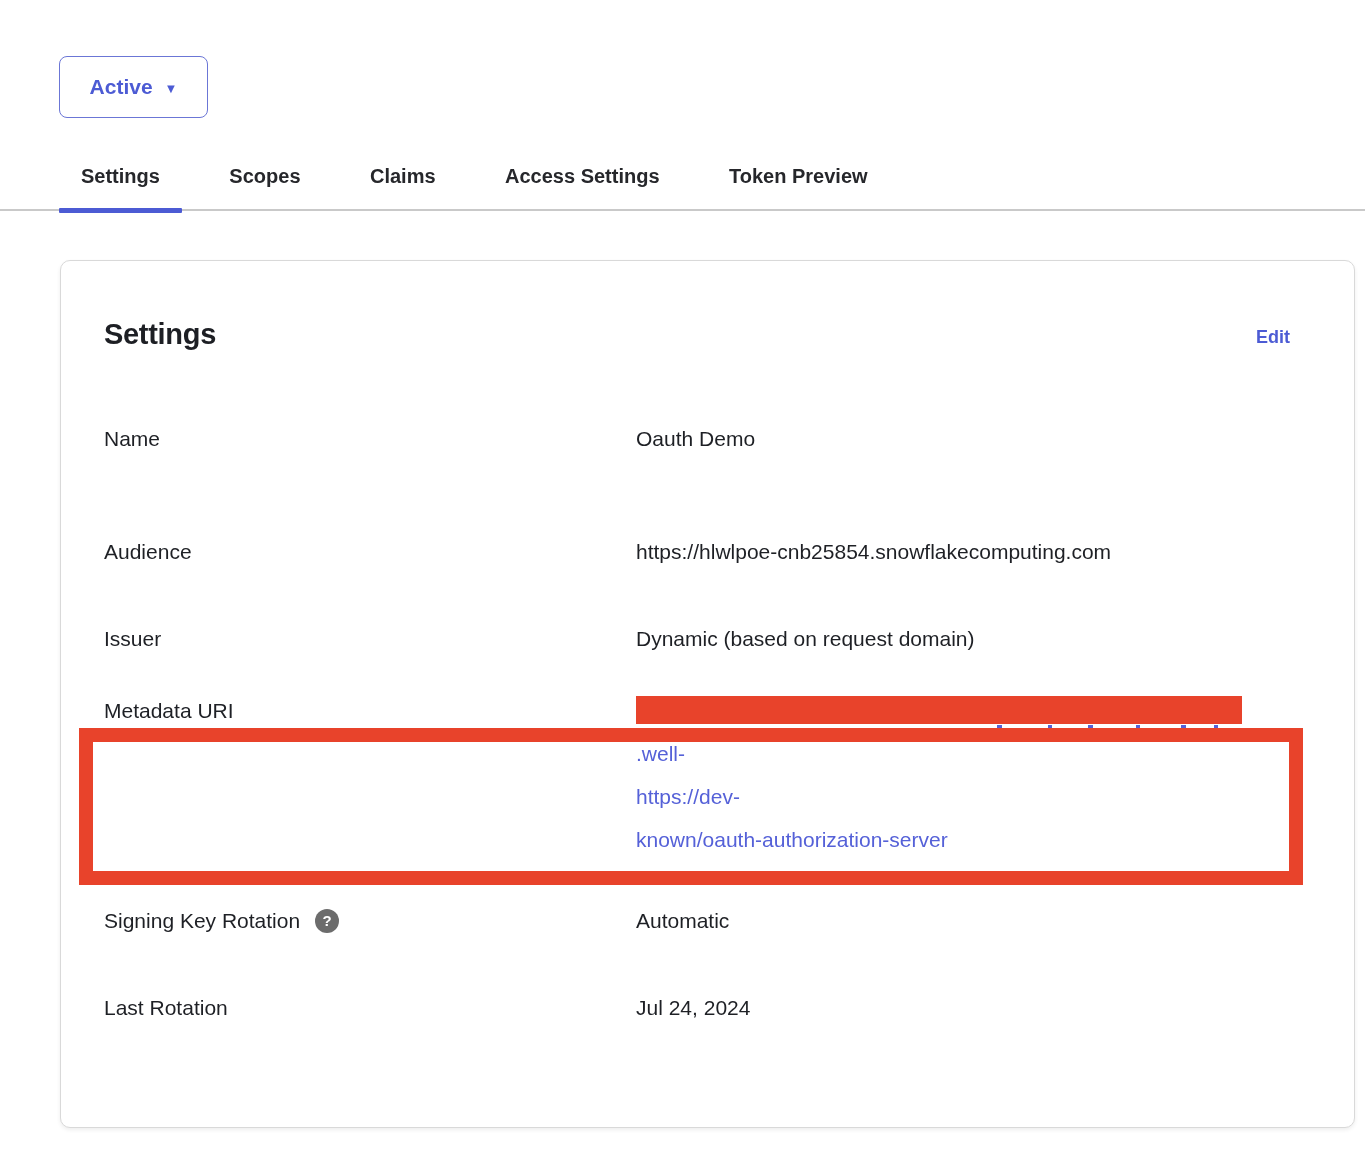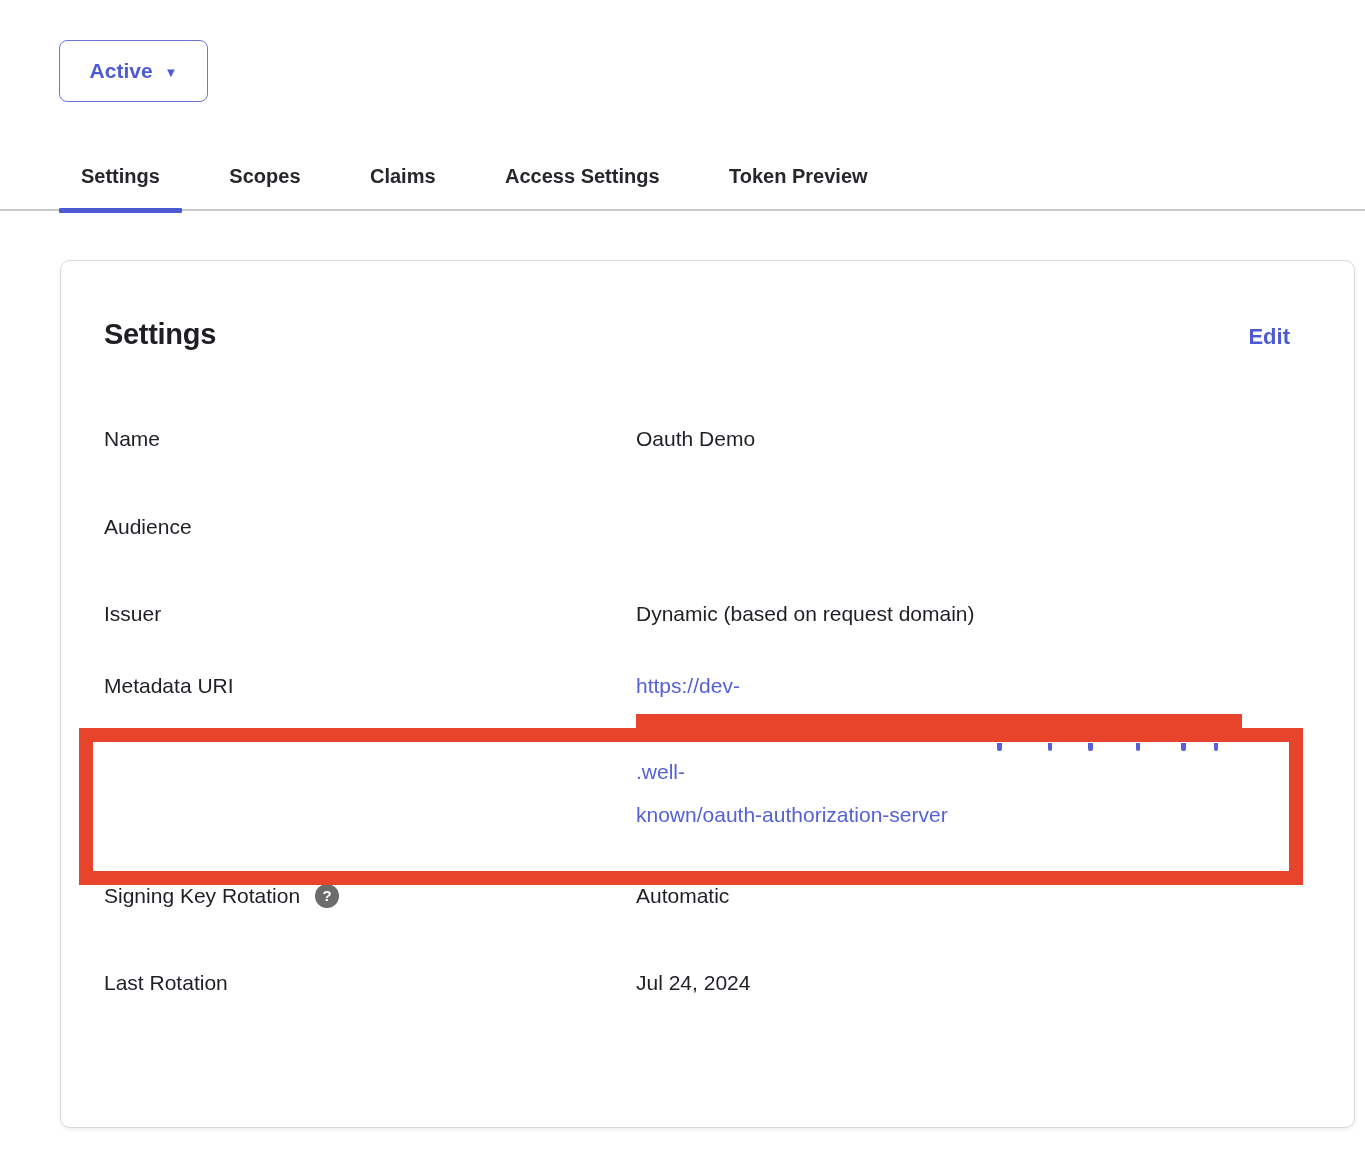--- a/index.html
+++ b/index.html
@@ -4,21 +4,21 @@
 <style>
   html,body{margin:0;padding:0;}
   body{
     width:1365px;height:1169px;background:#ffffff;position:relative;overflow:hidden;
     font-family:"Liberation Sans", sans-serif;color:#1e2025;
     -webkit-font-smoothing:antialiased;
   }
 
   
   .status-btn{
-    position:absolute;left:59px;top:40px;width:149px;height:62px;box-sizing:border-box;
+    position:absolute;left:59px;top:56px;width:149px;height:62px;box-sizing:border-box;
     background:#fff;border:1.5px solid #6b76d6;border-radius:8px;
     display:flex;align-items:center;justify-content:center;gap:12px;
     color:#4c5bd4;font-size:21px;font-weight:700;cursor:pointer;
   }
   .status-btn .caret{font-size:13px;line-height:1;transform:translateY(1px);}
 
   
   .tabs{
     position:absolute;left:0;top:150px;width:1365px;height:61px;box-sizing:border-box;
     border-bottom:2px solid #c9c9c9;padding-left:59px;white-space:nowrap;
@@ -36,27 +36,27 @@
   .card{
     position:absolute;left:60px;top:260px;width:1295px;height:868px;box-sizing:border-box;
     background:#fff;border:1px solid #d9d9d9;border-radius:10px;
     box-shadow:0 2px 4px rgba(0,0,0,0.07);
   }
   .card-header{
     display:flex;justify-content:space-between;align-items:flex-start;
     margin:56px 64px 0 43px;line-height:34px;
   }
   .card-title{font-size:29px;font-weight:700;color:#1d1f24;letter-spacing:-0.3px;}
-  .edit-link{font-size:22px;font-weight:700;color:#4c5bd4;cursor:pointer;margin-top:3px;}
+  .edit-link{font-size:18px;font-weight:700;color:#4c5bd4;cursor:pointer;margin-top:3px;}
 
   .rows{margin:0 64px 0 43px;}
   .field-row{display:flex;align-items:flex-start;font-size:21px;color:#1e2025;line-height:30px;gap:31px;}
   .field-label{flex:0 0 501px;display:flex;align-items:center;}
   .field-value{flex:1;}
-  .mt70{margin-top:70px;} .mt58{margin-top:58px;} .mt56{margin-top:56px;}
+  .mt70{margin-top:70px;} .mt58{margin-top:83px;} .mt56{margin-top:56px;}
   .mt57{margin-top:57px;} .mt35{margin-top:35px;} .mt45{margin-top:45px;}
 
   
   .metadata-link{color:#5561d8;line-height:43px;cursor:pointer;display:block;text-decoration:none;}
   .metadata-link .link-line{display:block;}
   .redaction-bar{
     display:inline-block;width:606px;height:28px;background:#e8432b;
     vertical-align:middle;position:relative;margin-bottom:4px;
   }
   .descender{position:absolute;top:29px;height:8px;background:#5561d8;border-radius:0 0 2px 2px;}
@@ -101,34 +101,35 @@
 
   <div class="rows">
 
     <div class="field-row mt70">
       <div class="field-label">Name</div>
       <div class="field-value">Oauth Demo</div>
     </div>
 
     <div class="field-row mt58">
       <div class="field-label">Audience</div>
+      <div class="field-value">https://hlwlpoe-cnb25854.snowflakecomputing.com</div>
     </div>
 
 
     <div class="field-row mt57">
       <div class="field-label">Issuer</div>
       <div class="field-value">Dynamic (based on request domain)</div>
     </div>
 
     <div class="field-row mt35">
       <div class="field-label" style="align-self:flex-start;line-height:43px;">Metadata URI</div>
       <div class="field-value">
         <a class="metadata-link">
+          <span class="link-line"><span class="redaction-bar"><i class="descender d1"></i><i class="descender d2"></i><i class="descender d3"></i><i class="descender d4"></i><i class="descender d5"></i><i class="descender d6"></i></span><span>.well-</span></span>
           <span class="link-line">https://dev-</span>
-          <span class="link-line"><span class="redaction-bar"><i class="descender d1"></i><i class="descender d2"></i><i class="descender d3"></i><i class="descender d4"></i><i class="descender d5"></i><i class="descender d6"></i></span><span>.well-</span></span>
           <span class="link-line">known/oauth-authorization-server</span>
         </a>
       </div>
     </div>
 
     <div class="field-row mt45">
       <div class="field-label">
         <span>Signing Key Rotation</span>
         <span class="help-icon">?</span>
       </div>

